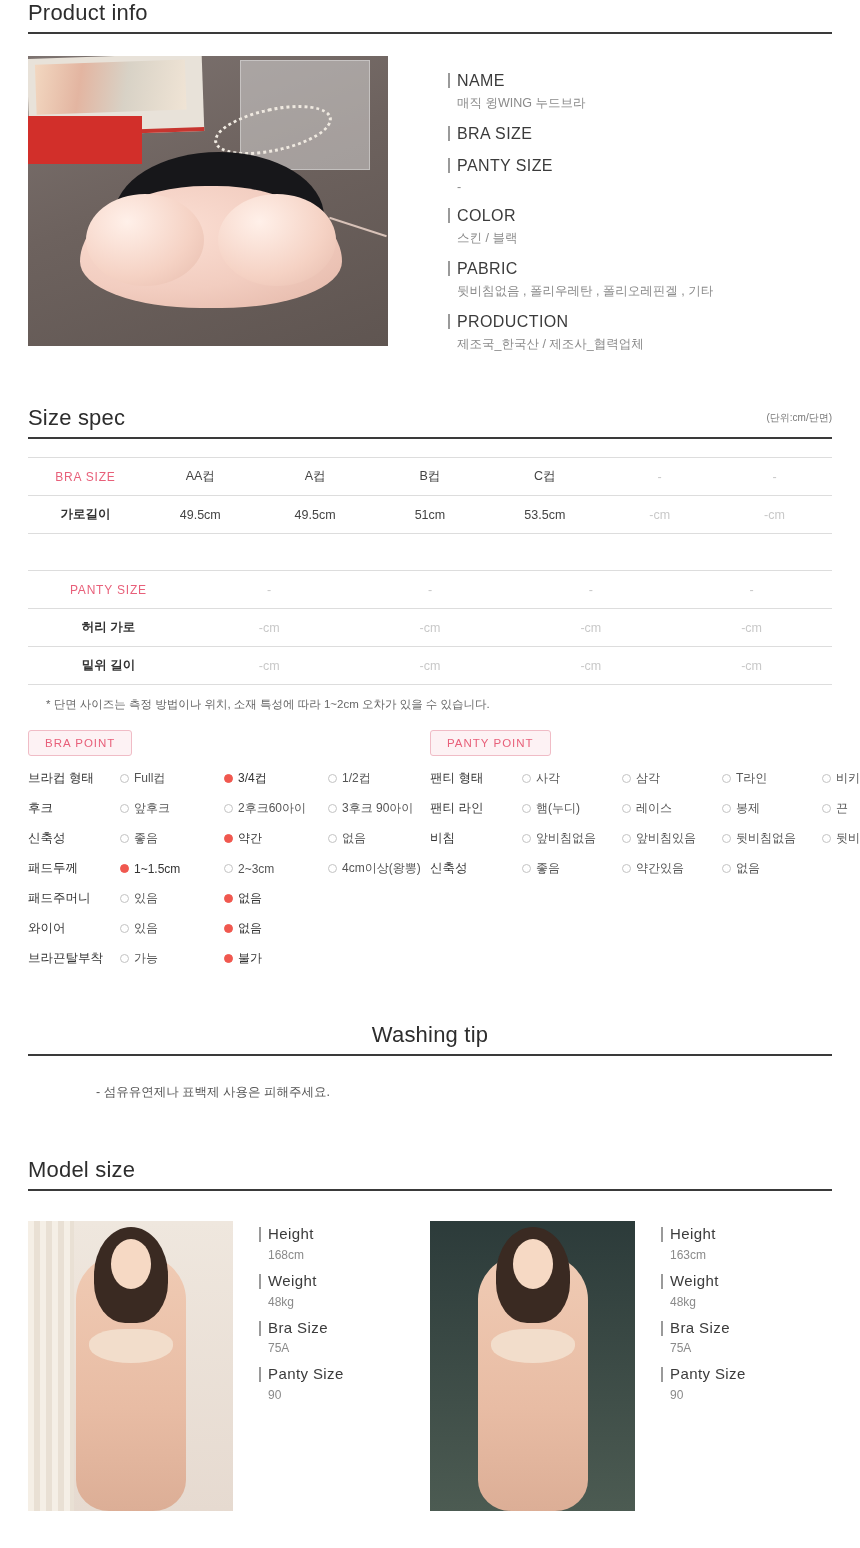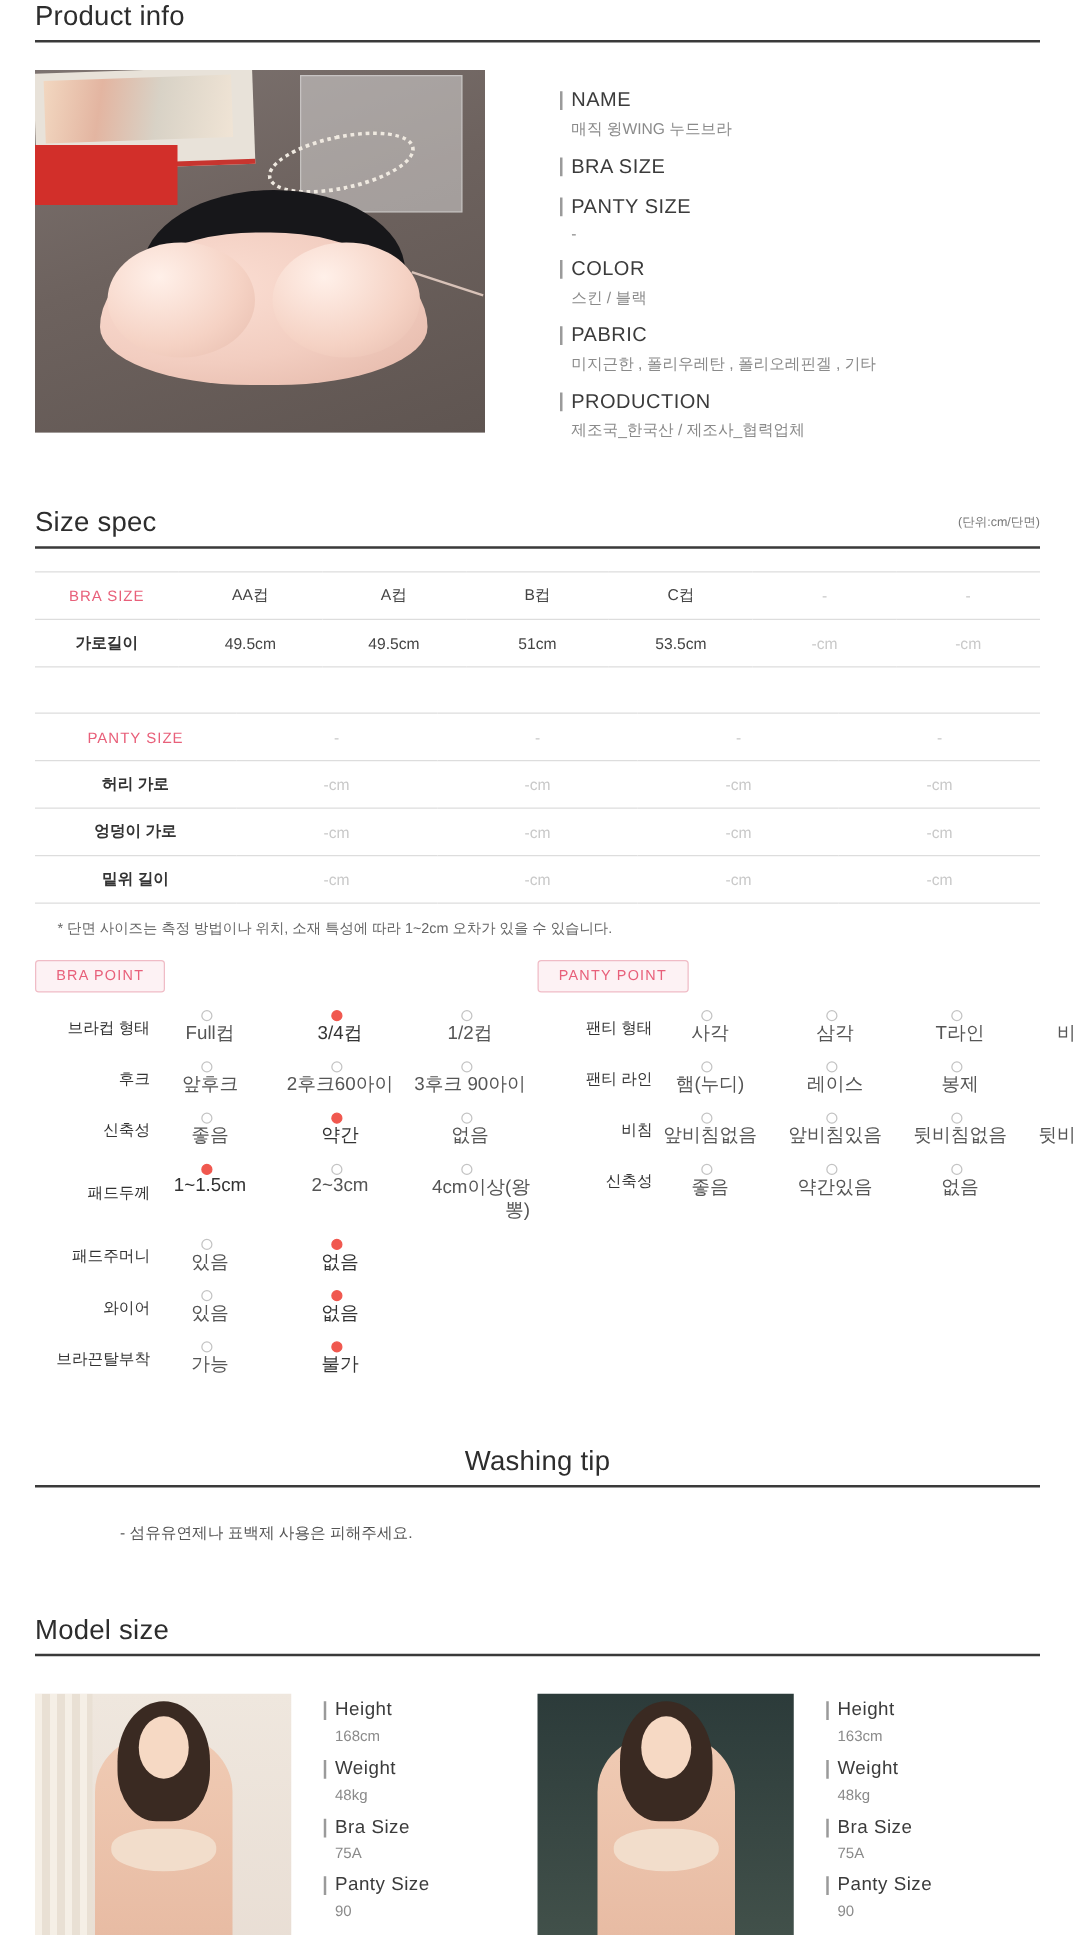--- a/index.html
+++ b/index.html
@@ -114,24 +114,24 @@
   .pp-wrap { margin: 16px 28px 0 28px; position: relative; }
   .pp-cols { display: flex; margin-top: 18px; }
   .pp-col { width: 50%; }
   .pp-badge {
     display: inline-block;
     border: 1px solid #f0bcc6; background: #fdf2f4;
     color: #e8607a; font-size: 11.5px; letter-spacing: 1px;
     padding: 6px 16px; border-radius: 3px;
     margin-bottom: 14px;
   }
-  .pp-row { display: flex; align-items: center; margin-bottom: 13px; text-align: right; }
+  .pp-row { display: flex; align-items: center; margin-bottom: 13px; }
   .pp-name { width: 92px; font-size: 12.5px; color: #333; flex: 0 0 92px; }
   .pp-opts { display: flex; flex: 1; }
-  .pp-opt { display: flex; align-items: center; margin-right: 8px; font-size: 15px; color: #555; flex-direction: column; }
+  .pp-opt { display: flex; align-items: center; margin-right: 8px; font-size: 12px; color: #555; }
   .pp-opt .dot {
     width: 9px; height: 9px; border-radius: 50%;
     border: 1px solid #c3c3c3; background: #fff;
     margin-right: 5px; display: inline-block;
   }
   .pp-opt.on .dot { background: #f0584f; border-color: #f0584f; }
   .pp-opt.on .txt { color: #333; }
   
   .left .pp-opt { width: 96px; }
   .right .pp-opt { width: 92px; }
@@ -197,21 +197,21 @@
       <div class="spec-row">
         <div class="spec-label">PANTY SIZE</div>
         <div class="spec-value">-</div>
       </div>
       <div class="spec-row">
         <div class="spec-label">COLOR</div>
         <div class="spec-value">스킨 / 블랙</div>
       </div>
       <div class="spec-row">
         <div class="spec-label">PABRIC</div>
-        <div class="spec-value">미지근한 , 폴리우레탄 , 폴리오레핀겔 , 기타</div>
+        <div class="spec-value">뒷비침없음 , 폴리우레탄 , 폴리오레핀겔 , 기타</div>
       </div>
       <div class="spec-row">
         <div class="spec-label">PRODUCTION</div>
         <div class="spec-value">제조국_한국산 / 제조사_협력업체</div>
       </div>
     </div>
   </div>
 
   <div style="margin-top:40px;">
     <div class="section-head">
@@ -256,27 +256,20 @@
         <th class="muted">-</th>
       </tr>
       <tr>
         <td class="lbl">허리 가로</td>
         <td class="muted">-cm</td>
         <td class="muted">-cm</td>
         <td class="muted">-cm</td>
         <td class="muted">-cm</td>
       </tr>
       <tr>
-        <td class="lbl">엉덩이 가로</td>
-        <td class="muted">-cm</td>
-        <td class="muted">-cm</td>
-        <td class="muted">-cm</td>
-        <td class="muted">-cm</td>
-      </tr>
-      <tr>
         <td class="lbl">밑위 길이</td>
         <td class="muted">-cm</td>
         <td class="muted">-cm</td>
         <td class="muted">-cm</td>
         <td class="muted">-cm</td>
       </tr>
     </tbody>
       </table>
 
     <div class="note">* 단면 사이즈는 측정 방법이나 위치, 소재 특성에 따라 1~2cm 오차가 있을 수 있습니다.</div>

